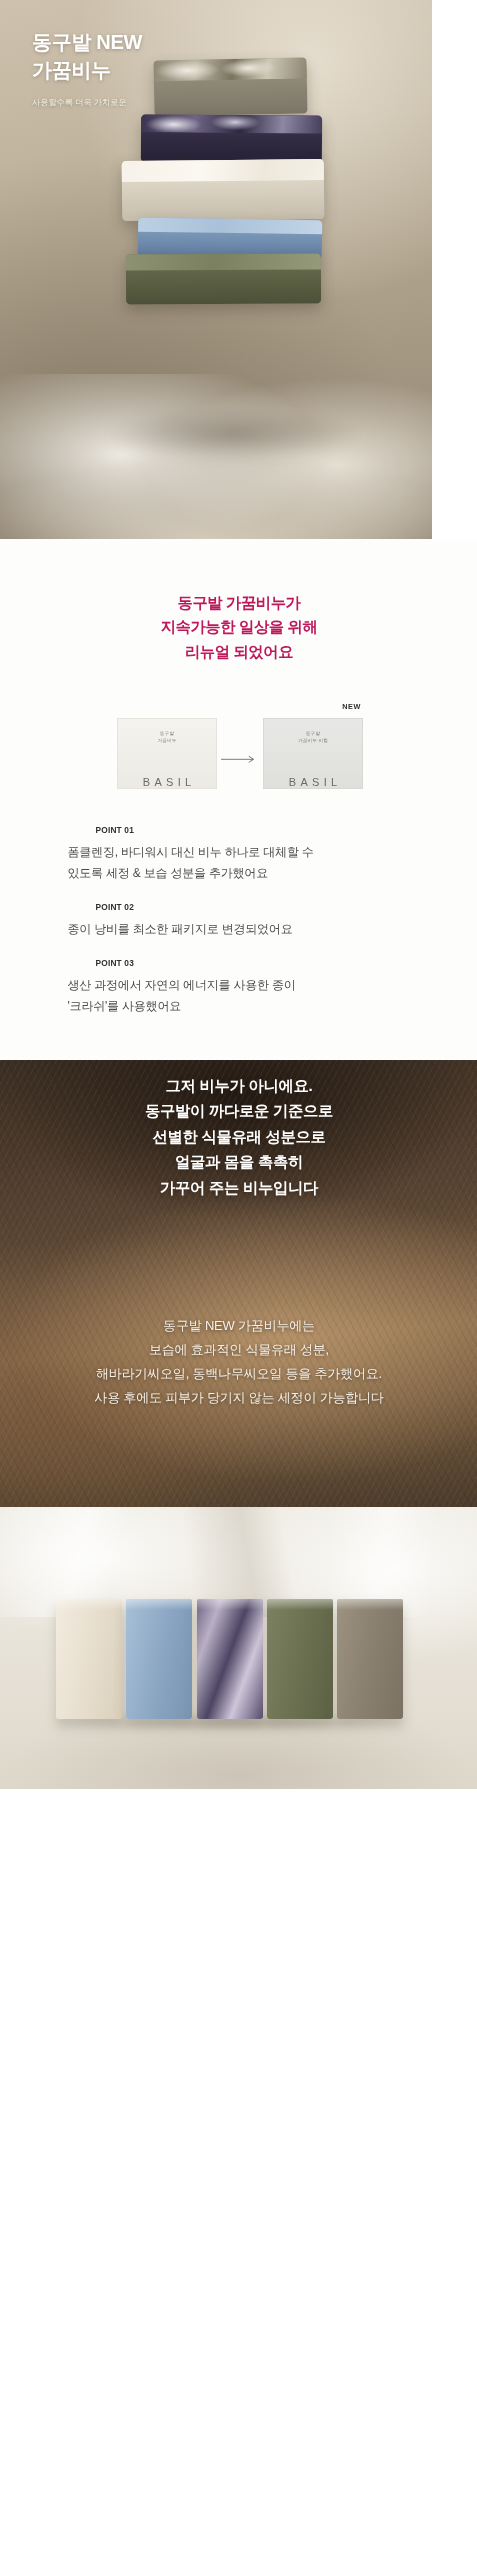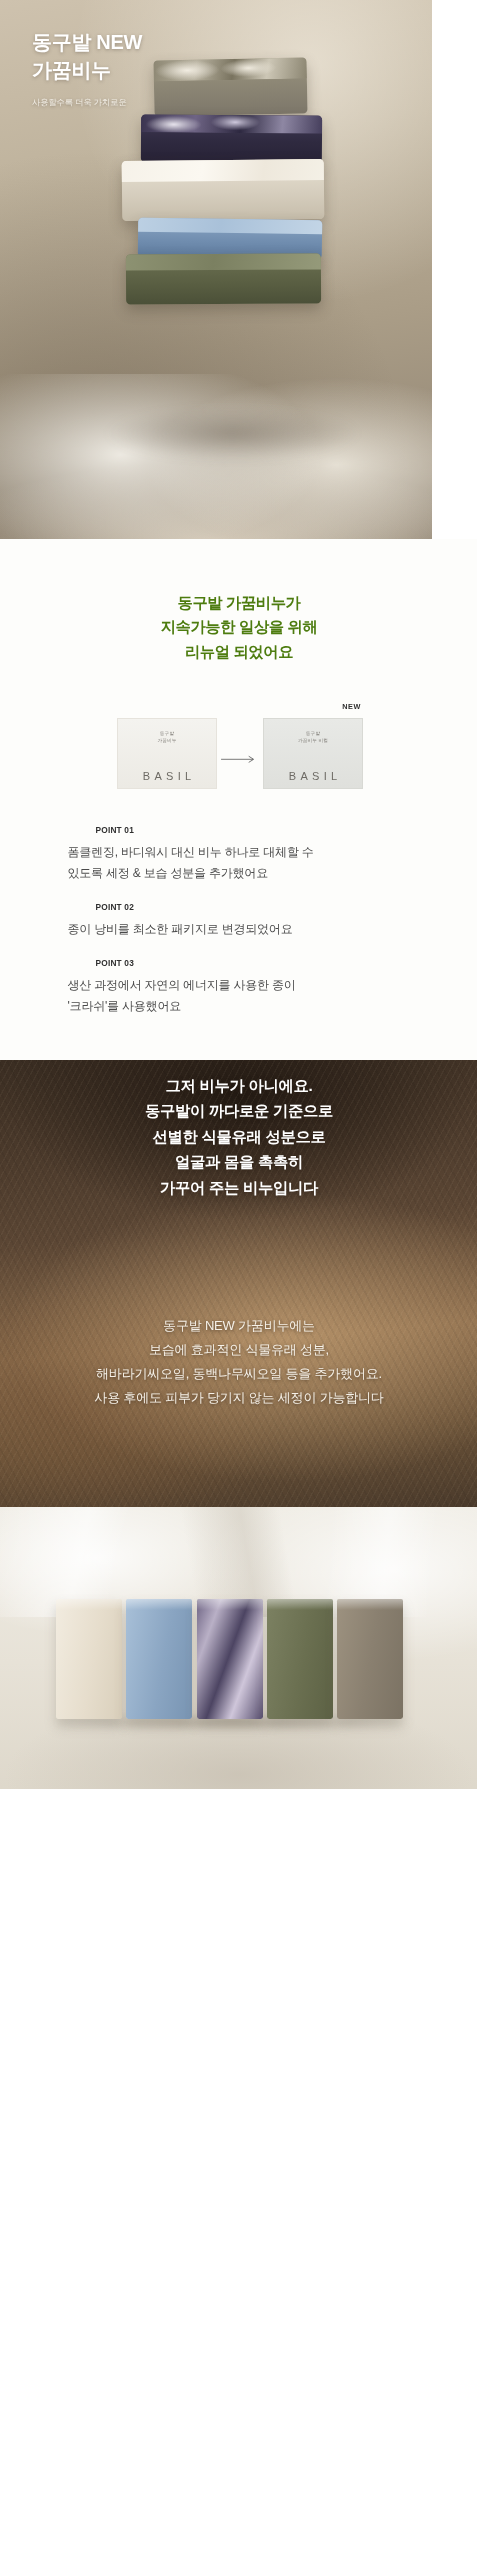--- a/index.html
+++ b/index.html
@@ -154,21 +154,21 @@
   
   .renewal {
     background: #fdfdfb;
     padding: 39px 0 36px;
   }
   .renewal-head {
     text-align: center;
     font-size: 15.3px;
     font-weight: bold;
     line-height: 1.62;
-    color: #4d7c0f;
+    color: #be185d;
     letter-spacing: -0.4px;
     white-space: pre-line;
   }
 
   .pack-row {
     margin: 33px auto 0;
     width: 343px;
     display: flex;
     align-items: flex-end;
     justify-content: center;
@@ -205,21 +205,21 @@
     left: 0; right: 0;
     text-align: center;
     font-size: 4.6px;
     line-height: 1.5;
     color: #7d7a74;
     letter-spacing: 0.2px;
     white-space: pre-line;
   }
   .pack-word {
     position: absolute;
-    bottom: 6px;
+    bottom: 0;
     left: 0; right: 0;
     text-align: center;
     font-size: 11px;
     letter-spacing: 4.3px;
     color: #6d6a64;
     font-weight: 500;
     text-indent: 4.3px;
     margin-top: 12px;
   }
   .pack-arrow {

